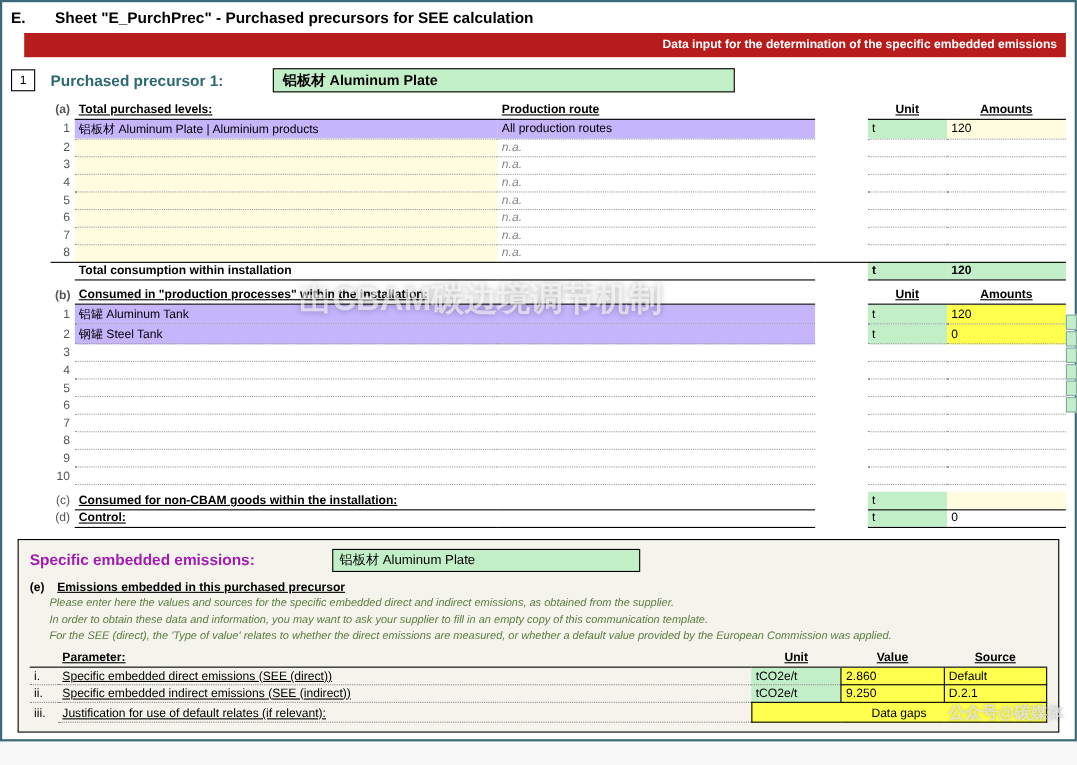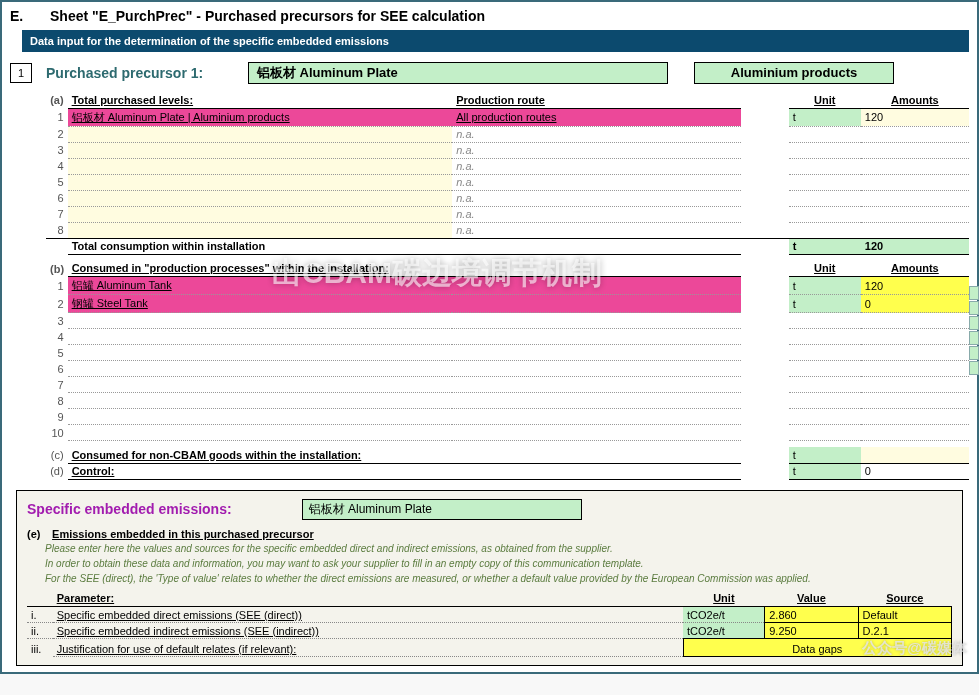--- a/index.html
+++ b/index.html
@@ -13,25 +13,26 @@
   .page {
     background: #fff;
     border: 2px solid #3a6a7a;
     padding: 6px 8px;
     position: relative;
   }
   .title-row { display: flex; align-items: center; margin-bottom: 6px; }
   .section-letter { font-weight: bold; font-size: 14px; width: 40px; }
   .section-title { font-weight: bold; font-size: 14px; }
   .banner {
-    background: #0c4a6e;
+    background: #b91c1c;
     color: #fff;
     font-weight: bold;
     padding: 5px 8px;
     margin: 4px 0 10px 12px;
+    text-align: right;
   }
   .prec-row { display: flex; align-items: center; margin: 6px 0 8px 0; }
   .idx-box {
     width: 22px; height: 20px;
     border: 1px solid #000;
     background: #fff;
     text-align: center;
     line-height: 18px;
     margin-right: 14px;
   }
@@ -63,21 +64,21 @@
     font-weight: bold;
     text-decoration: underline;
   }
   .rownum { width: 18px; text-align: right; color: #555; font-size: 10px; border-bottom: none !important; }
   .desc { width: 320px; }
   .route { width: 240px; }
   .spacer { width: 40px; border-bottom: none !important; }
   .unit { width: 60px; text-align: center; }
   .amt { width: 90px; text-align: right; }
   .green { background: #c3efc8; }
-  .lgreen { background: #ec4899; text-decoration: underline; }
+  .lgreen { background: #c4b5fd; }
   .lyellow { background: #fffce0; }
   .yellow { background: #ffff4d; }
   .na { color: #888; font-style: italic; }
   .total-row td { border-top: 1px solid #000; border-bottom: 1px solid #000; font-weight: bold; }
   .solid td { border-bottom: 1px solid #000; }
   .sec-b-label { font-weight: bold; text-decoration: underline; }
 
   .emiss-box {
     border: 1px solid #000;
     background: #f4f3ec;
@@ -134,21 +135,20 @@
     <span class="section-letter">E.</span>
     <span class="section-title">Sheet "E_PurchPrec" - Purchased precursors for SEE calculation</span>
   </div>
 
   <div class="banner">Data input for the determination of the specific embedded emissions</div>
 
   <div class="prec-row">
     <div class="idx-box">1</div>
     <div class="prec-label">Purchased precursor 1:</div>
     <div class="prec-name">铝板材 Aluminum Plate</div>
-    <div class="prec-cat">Aluminium products</div>
   </div>
 
   <div class="block">
     <table class="tbl">
       <colgroup>
           <col class="rownum">
           <col class="desc">
           <col class="route">
           <col class="spacer">
           <col class="unit">

